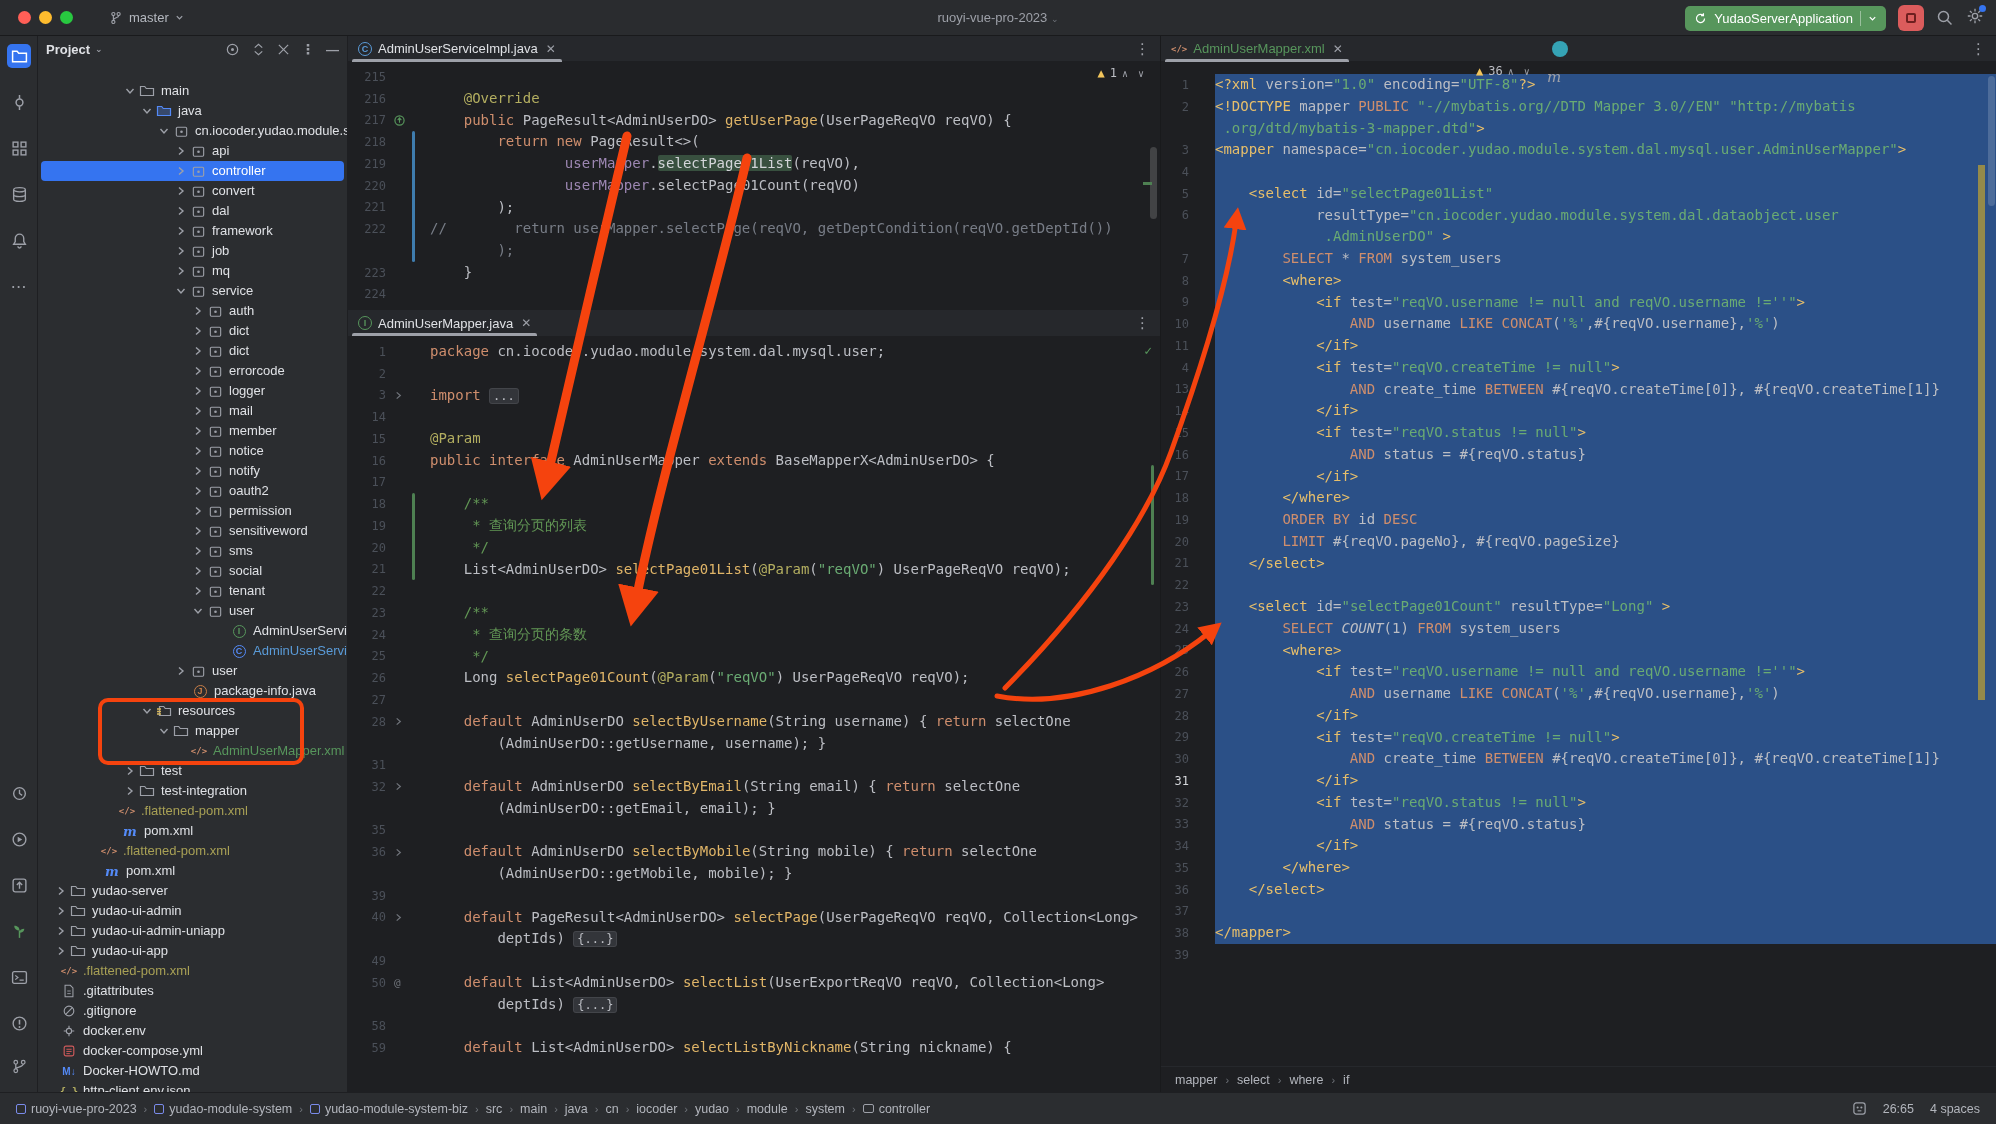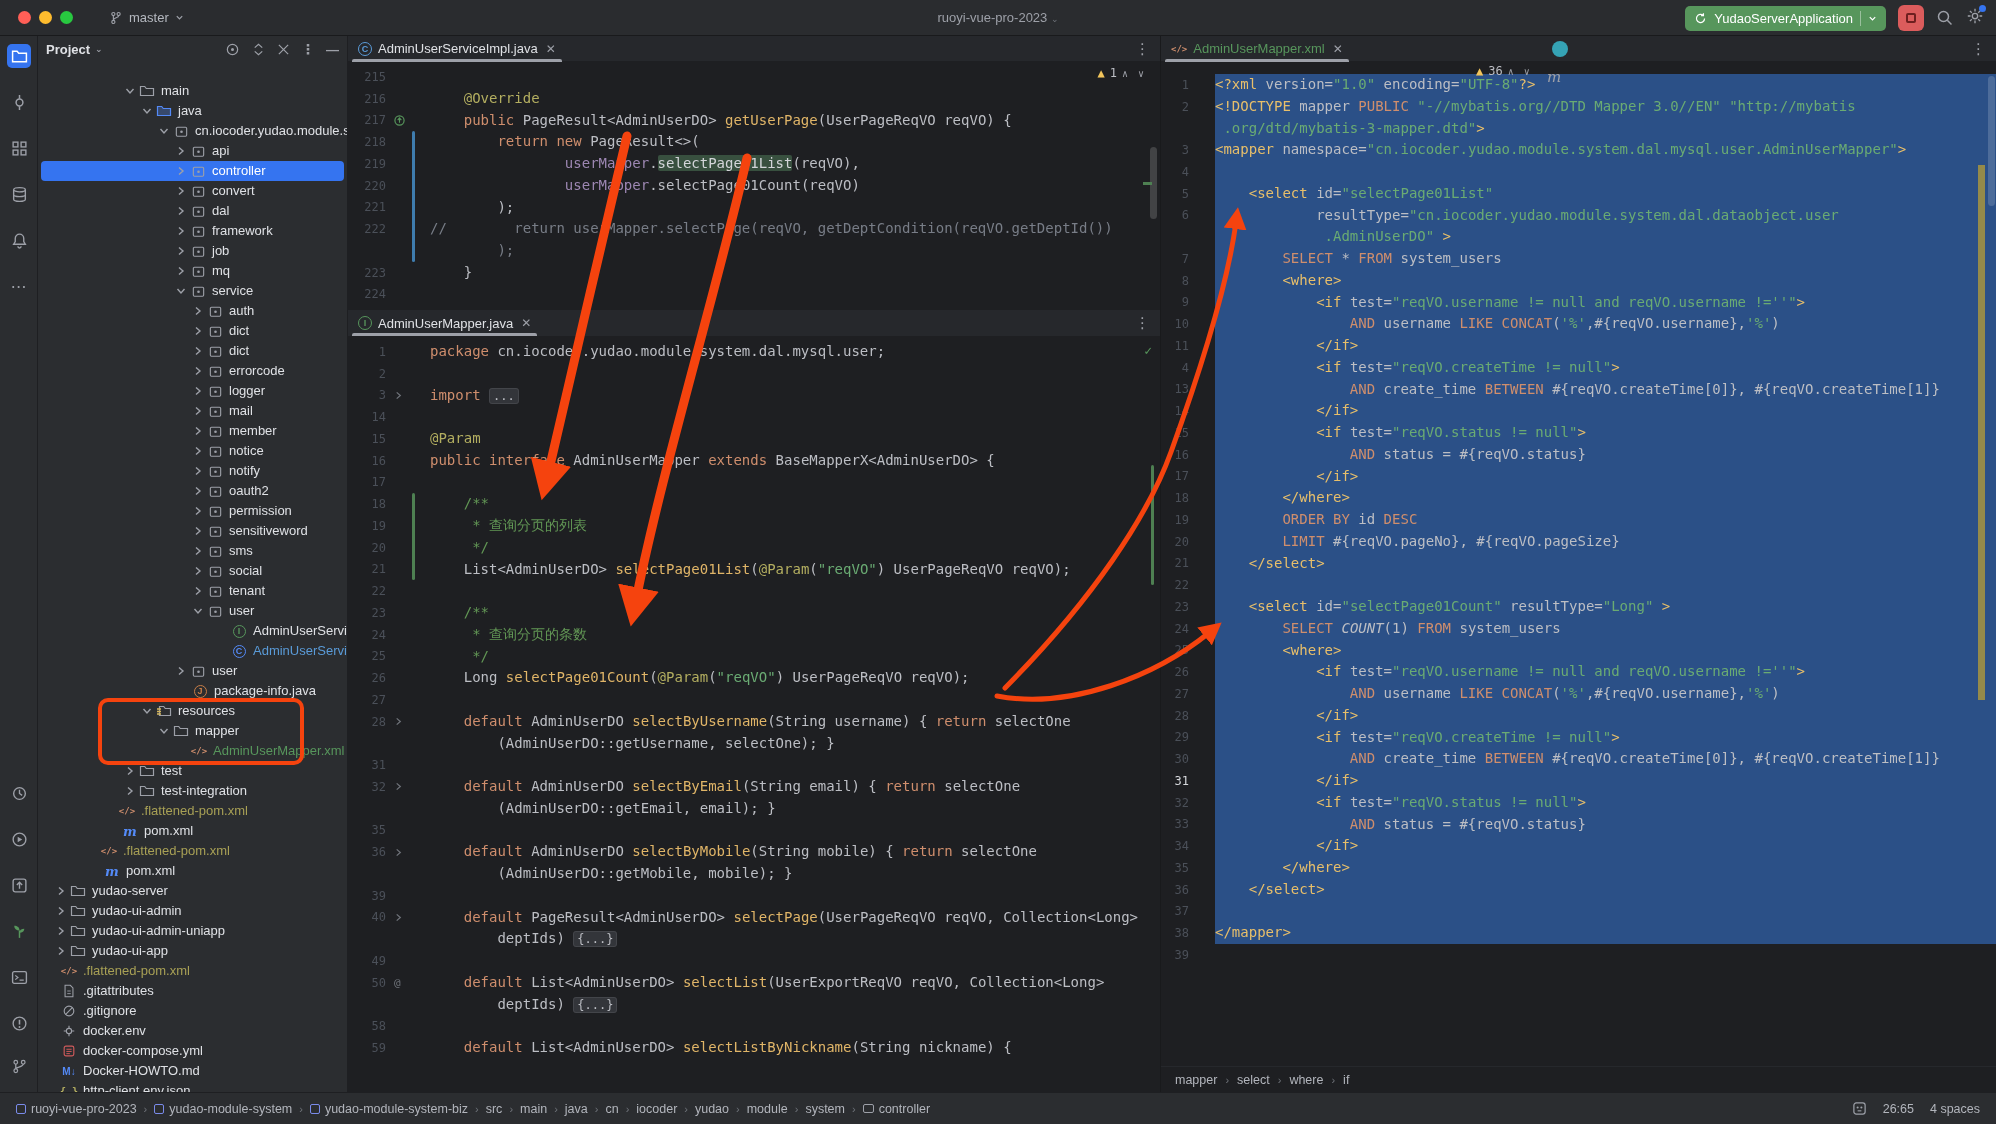--- a/index.html
+++ b/index.html
@@ -1102,21 +1102,21 @@
           <span class="gut">
             <svg width="9" height="9" viewBox="0 0 10 10">
               <path d="M3 1.5 L7 5 L3 8.5" fill="none" stroke="#6f737a" stroke-width="1.4"></path>
             </svg>
           </span>
           <span class="code"><span class="c-kw">    default </span><span class="c-d">AdminUserDO </span><span class="c-mt">selectByUsername</span><span class="c-d">(String username) { </span><span class="c-kw">return </span><span class="c-d">selectOne</span></span>
         </div>
         <div class="crow">
           <span class="ln"></span>
           <span class="gut"></span>
-          <span class="code"><span class="c-d">        (AdminUserDO::getUsername, selectOne); }</span></span>
+          <span class="code"><span class="c-d">        (AdminUserDO::getUsername, username); }</span></span>
         </div>
         <div class="crow">
           <span class="ln">31</span>
           <span class="gut"></span>
           <span class="code"></span>
         </div>
         <div class="crow">
           <span class="ln">32</span>
           <span class="gut">
             <svg width="9" height="9" viewBox="0 0 10 10">

